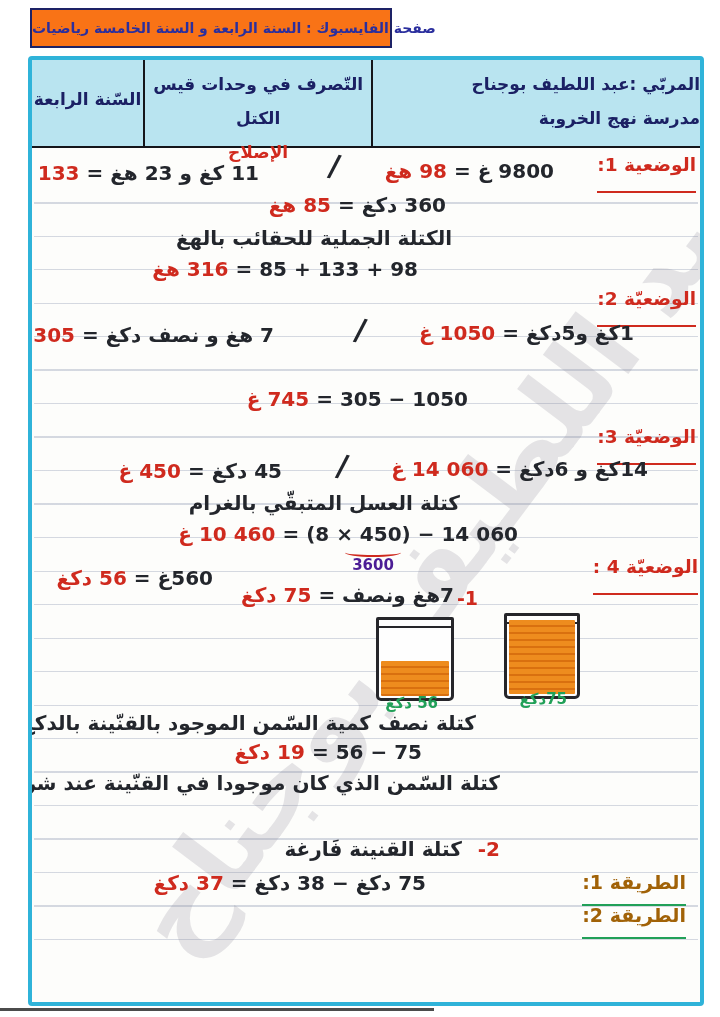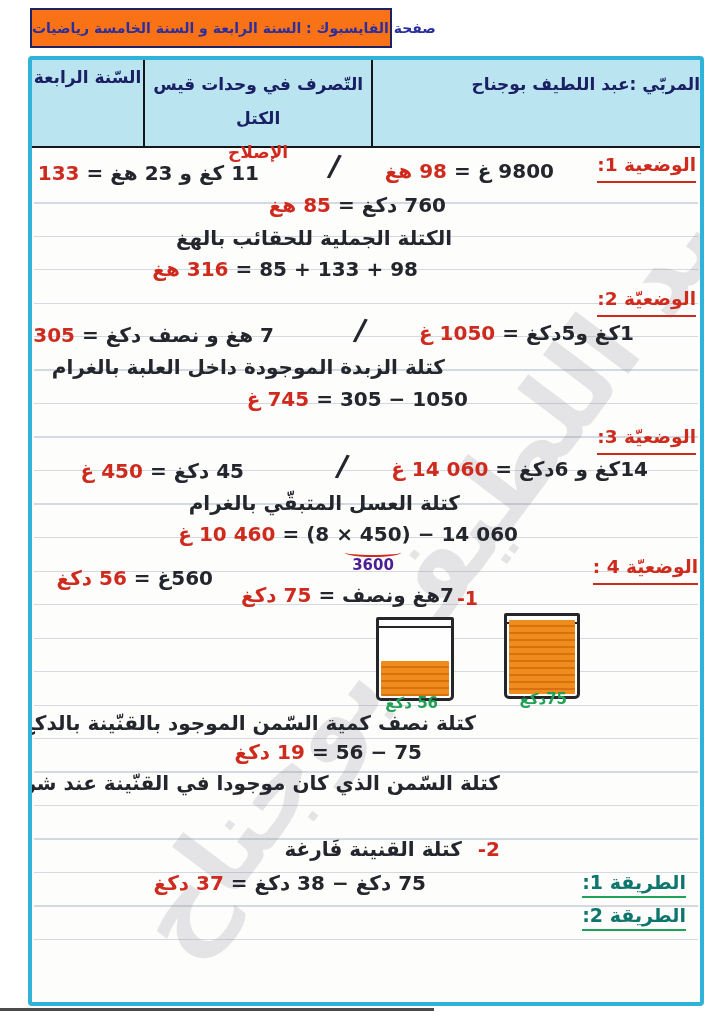--- a/index.html
+++ b/index.html
@@ -29,30 +29,30 @@
     transform:rotate(-53deg);pointer-events:none;
   }
   
   .header-table{
     position:absolute;top:0;left:0;right:0;height:86px;display:flex;direction:rtl;
     background:#b9e4f0;border-bottom:2.5px solid #15151a;z-index:3;
   }
   .cell{box-sizing:border-box;padding-top:7px;text-align:center;color:#1b2064;font-weight:bold;font-size:17px;direction:rtl;}
   .cell-teacher{flex:0 0 49.2%;border-left:2.5px solid #15151a;line-height:34px;text-align:right;}
   .cell-subject{flex:0 0 34.2%;border-left:2.5px solid #15151a;line-height:34px;}
-  .cell-grade{flex:1 1 auto;}
+  .cell-grade{flex:1 1 auto;margin-top:22px;}
   .correction{color:#d22a1e;}
   
   .row{position:absolute;direction:rtl;white-space:nowrap;font-weight:bold;font-size:20px;color:#23262c;z-index:2;line-height:1.25;}
   .red{color:#cf2a1e;}
-  .sec-title{position:absolute;direction:rtl;white-space:nowrap;z-index:2;font-weight:bold;font-size:18.5px;color:#cf2a1e;border-bottom:2px solid #cf2a1e;padding-bottom:6px;}
+  .sec-title{position:absolute;direction:rtl;white-space:nowrap;z-index:2;font-weight:bold;font-size:18.5px;color:#cf2a1e;border-bottom:2px solid #cf2a1e;padding-bottom:16px;}
   .slash{position:absolute;z-index:2;font-weight:bold;font-size:30px;color:#23262c;transform:rotate(10deg);}
   .marker{position:absolute;direction:rtl;white-space:nowrap;z-index:2;font-weight:bold;font-size:19px;color:#cf2a1e;}
   .inline-marker{color:#cf2a1e;margin-left:16px;}
-  .method-label{position:absolute;direction:rtl;white-space:nowrap;z-index:2;font-weight:bold;font-size:19px;color:#0f766e;border-bottom:2px solid #21a058;padding-bottom:3px;}
+  .method-label{position:absolute;direction:rtl;white-space:nowrap;z-index:2;font-weight:bold;font-size:19px;color:#a16207;border-bottom:2px solid #21a058;padding-bottom:11px;}
   .brace-note{position:absolute;top:26px;right:112px;width:66px;text-align:center;color:#4c1d95;font-size:15px;font-weight:bold;line-height:1.1;}
   .brace{width:56px;height:7px;margin:0 auto;border-bottom:2.5px solid #cf2a1e;border-radius:0 0 60% 60%;}
   
   .jar{position:absolute;border:3px solid #26262a;border-radius:2px 2px 5px 5px;background:#fefefe;overflow:hidden;z-index:2;}
   .jar-rim{position:absolute;top:6px;left:0;right:0;border-top:2px solid #26262a;}
   .jar-fill{position:absolute;bottom:2px;left:2px;right:2px;border-radius:1px;
     background:repeating-linear-gradient(to bottom,#ee8c1e 0 5px,#d9700f 5px 7px);}
   .jar-label{position:absolute;direction:rtl;white-space:nowrap;z-index:2;font-weight:bold;font-size:15px;color:#21a058;}
   .scan-line{position:absolute;left:0;top:1008px;width:434px;height:3px;background:#4b4b4b;z-index:5;}
 </style>
@@ -64,49 +64,49 @@
 </div>
 
 <div class="main-box">
 
   <div class="ruled"></div>
   <div class="watermark">عبد اللطيف بوجناح</div>
 
   <div class="header-table">
     <div class="cell cell-teacher">
       <div>المربّي :عبد اللطيف بوجناح</div>
+      <div>مدرسة نهج الخروبة</div>
     </div>
     <div class="cell cell-subject">
       <div>التّصرف في وحدات قيس الكتل</div>
       <div class="correction">الإصلاح</div>
     </div>
     <div class="cell cell-grade">
       <div>السّنة الرابعة</div>
     </div>
   </div>
 
   <div class="sec-title" style="top:94px;right:4px">الوضعية 1:</div>
   <div class="row" style="top:99px;right:146px"><span>9800 غ = </span><span class="red">98 هغ</span></div>
   <div class="slash" style="top:88px;right:360px">/</div>
   <div class="row" style="top:101px;right:441px"><span>11 كغ و 23 هغ = </span><span class="red">133 هغ</span></div>
-  <div class="row" style="top:133px;right:254px"><span>760 دكغ = </span><span class="red">85 هغ</span></div>
+  <div class="row" style="top:133px;right:254px"><span>360 دكغ = </span><span class="red">85 هغ</span></div>
   <div class="row" style="top:166px;right:248px">الكتلة الجملية للحقائب بالهغ</div>
   <div class="row" style="top:197px;right:282px"><span>98 + 133 + 85 = </span><span class="red">316 هغ</span></div>
 
   <div class="sec-title" style="top:228px;right:4px">الوضعيّة 2:</div>
   <div class="row" style="top:261px;right:66px"><span>1كغ و5دكغ = </span><span class="red">1050 غ</span></div>
   <div class="slash" style="top:252px;right:334px">/</div>
   <div class="row" style="top:263px;right:426px"><span>7 هغ و نصف دكغ = </span><span class="red">305 غ</span></div>
-  <div class="row" style="top:295px;right:255px">كتلة الزبدة الموجودة داخل العلبة بالغرام</div>
   <div class="row" style="top:327px;right:232px"><span>1050 − 305 = </span><span class="red">745 غ</span></div>
 
   <div class="sec-title" style="top:366px;right:4px">الوضعيّة 3:</div>
   <div class="row" style="top:397px;right:52px"><span>14كغ و 6دكغ = </span><span class="red">14&nbsp;060 غ</span></div>
   <div class="slash" style="top:388px;right:352px">/</div>
-  <div class="row" style="top:399px;right:456px"><span>45 دكغ = </span><span class="red">450 غ</span></div>
+  <div class="row" style="top:399px;right:418px"><span>45 دكغ = </span><span class="red">450 غ</span></div>
   <div class="row" style="top:431px;right:240px">كتلة العسل المتبقّي بالغرام</div>
   <div class="row" style="top:462px;right:182px">
     <span>14&nbsp;060 − ⁦(8 × 450)⁩ = </span><span class="red">10&nbsp;460 غ</span>
     <span class="brace-note">
       <span class="brace" style="display:block"></span>
       <span>3600</span>
     </span>
   </div>
 
   <div class="sec-title" style="top:496px;right:2px">الوضعيّة 4 :</div>

